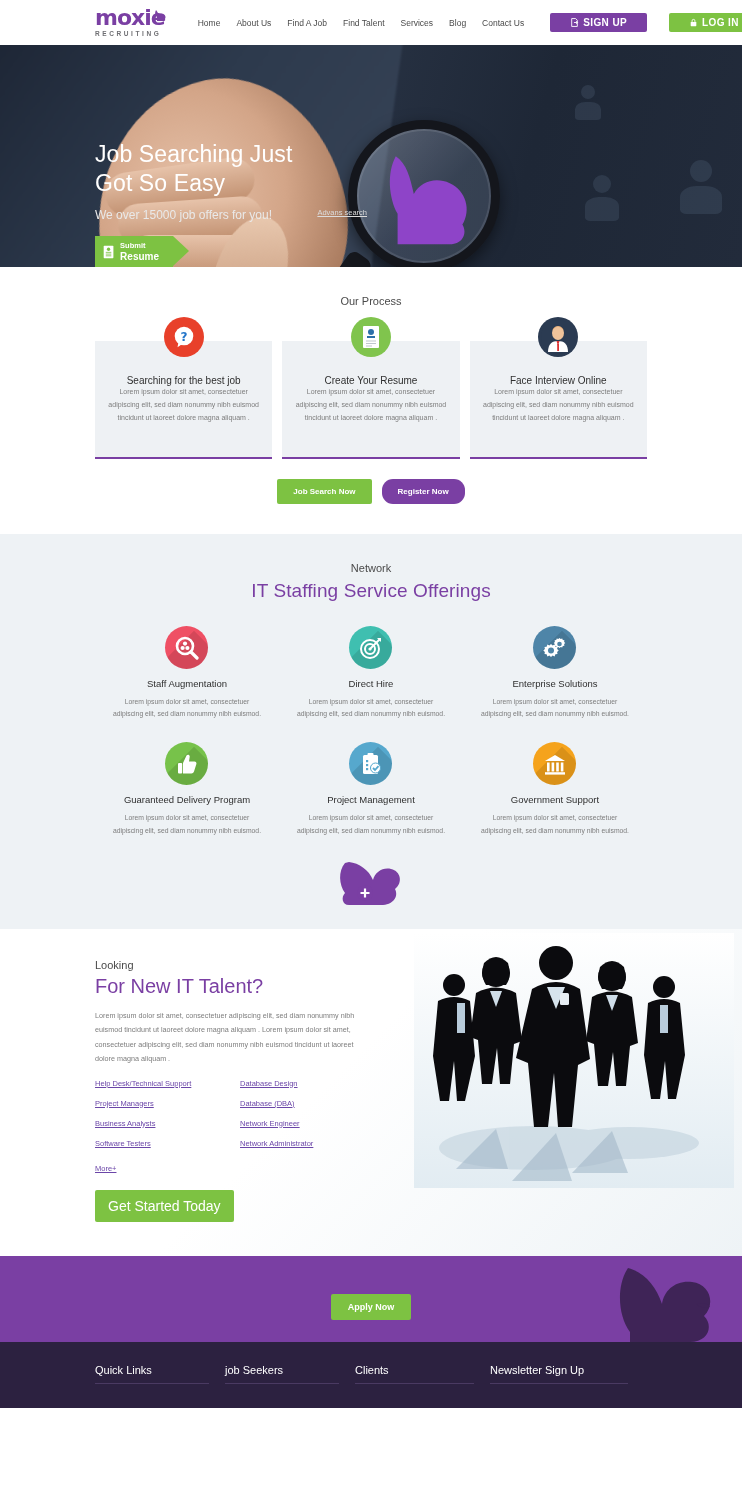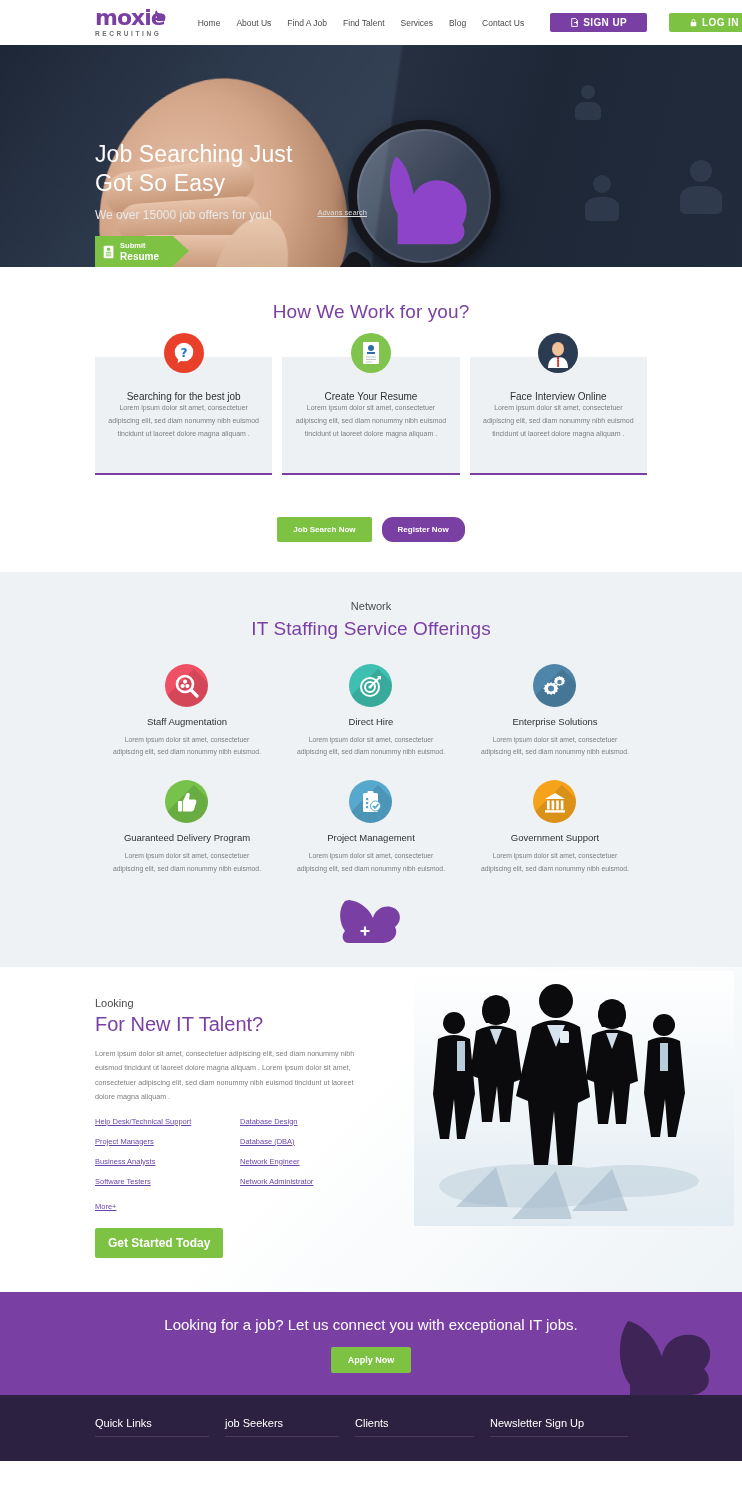--- a/index.html
+++ b/index.html
@@ -181,21 +181,21 @@
     padding: 34px 12px 16px 12px; text-align: center; position: relative;
     min-height: 118px;
   }
   .card-icon {
     position: absolute; left: 50%; top: -24px; transform: translateX(-50%);
     width: 40px; height: 40px; border-radius: 50%;
     display: flex; align-items: center; justify-content: center;
   }
   .card-h { font-size: 10px; color: #2f2f2f; }
   .card-p { font-size: 7px; color: #7d7d7d; line-height: 1.85; }
-  .cta-row { display: flex; justify-content: center; gap: 10px; margin-top: 42px; }
+  .cta-row { display: flex; justify-content: center; gap: 10px; margin-top: 20px; }
   .cta-green, .cta-purple {
     font-size: 8px; font-weight: bold; color: #fff; padding: 8px 16px;
     border: none; border-radius: 2px; cursor: pointer;
     font-family: "Liberation Sans", sans-serif;
   }
   .cta-green { background: #7dc242; }
   .cta-purple { background: #7a3fa3; border-radius: 11px; }
 
   
   .services { background: #eef2f5; padding: 28px 95px 0 95px; }
@@ -225,21 +225,21 @@
   .talent-p { font-size: 7.2px; color: #7d7d7d; line-height: 2.0; margin-top: 11px; width: 275px; }
   .talent-links { display: flex; margin-top: 12px; width: 290px; }
   .tl-col { width: 50%; }
   .tl-col a, .tl-more {
     display: block; font-size: 7.5px; color: #6b46a8;
     text-decoration: underline; margin-bottom: 11px;
   }
   .tl-more { margin-top: 5px; }
   .get-started {
     margin-top: 6px; display: inline-block; background: #7dc242; color: #fff;
-    font-size: 12px; font-weight: bold; padding: 8px 13px; border: none; border-radius: 2px;
+    font-size: 14px; font-weight: normal; padding: 8px 13px; border: none; border-radius: 2px;
     cursor: pointer; font-family: "Liberation Sans", sans-serif;
   }
   .people { position: absolute; right: 8px; top: 4px; width: 320px; height: 255px; }
 
   
   .banner {
     background: #7a3fa3; padding: 24px 0 22px 0; text-align: center;
     position: relative; overflow: hidden;
   }
   .banner-text { font-size: 15px; color: #fff; font-weight: normal; }
@@ -363,21 +363,21 @@
         </svg>
         <span class="sr-text">
           <span class="sr-a">Submit</span>
           <span class="sr-b">Resume</span>
         </span>
       </div>
     </div>
   </div>
 
   <div class="section process">
-    <h2 class="sec-title">How We Work for you?</h2>
+    <div class="sec-eyebrow">Our Process</div>
 
     <div class="cards">
       <div class="card">
         <div class="card-icon" style="background:#e8402a">
           <svg width="26" height="26" viewBox="0 0 28 28">
             <circle cx="14" cy="13" r="10" fill="#fff"></circle>
             <path d="M8 20 L7 25 L13 21 Z" fill="#fff"></path>
             <text x="14" y="18" font-size="13" font-weight="bold" fill="#2275c9" text-anchor="middle" font-family="DejaVu Sans">?</text>
           </svg>
         </div>
@@ -588,21 +588,20 @@
         <a href="#">Network Engineer</a>
         <a href="#">Network Administrator</a>
       </div>
     </div>
 
     <a class="tl-more" href="#">More+</a>
     <button class="get-started">Get Started Today</button>
   </div>
 
   <div class="banner">
-    <div class="banner-text">Looking for a job? Let us connect you with exceptional IT jobs.</div>
     <button class="apply-now">Apply Now</button>
     <svg class="banner-squirrel" viewBox="0 0 110 78">
       <path d="M14 4 C2 22 4 52 16 68 L16 78 H76 C94 78 100 62 90 52 C102 40 96 20 78 18 C62 16 50 26 48 40 C42 22 30 8 14 4 Z" fill="#3f2457"></path>
       <path d="M82 40 q10-3 14 3 q-9 2-14 -3 Z" fill="#3f2457"></path>
     </svg>
   </div>
 
   <div class="footer">
     <div class="fcol">
       <div class="fhead">Quick Links</div>

